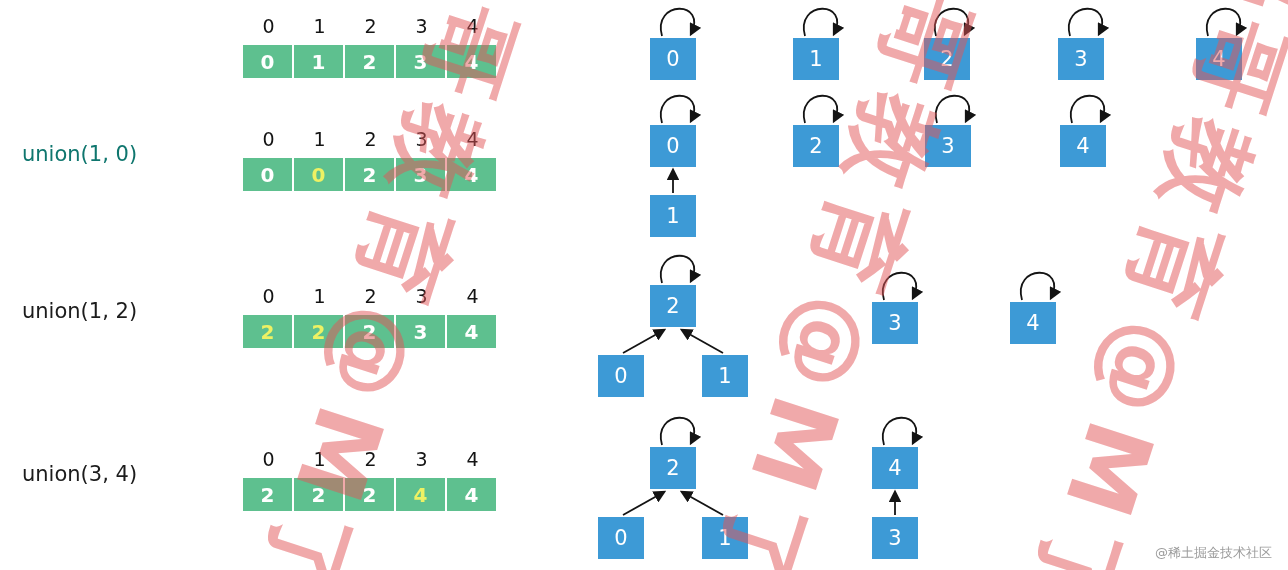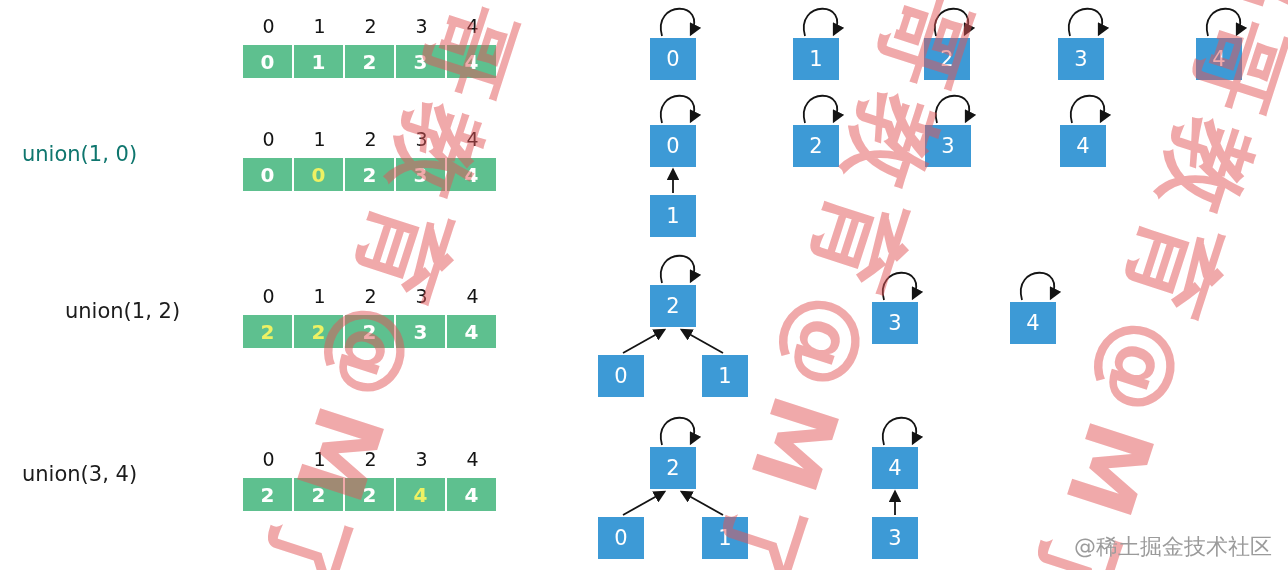--- a/index.html
+++ b/index.html
@@ -18,21 +18,21 @@
   }
   .node{
     position:absolute;width:46px;height:42px;display:flex;align-items:center;justify-content:center;
     font-size:21px;color:#ffffff;
   }
   #arrows{position:absolute;left:0;top:0;pointer-events:none;}
   .watermark{
     position:absolute;font-size:92px;font-weight:bold;letter-spacing:14px;white-space:nowrap;
     color:#e25558;opacity:0.5;transform-origin:0 0;pointer-events:none;z-index:3;
   }
-  .footer{position:absolute;right:16px;bottom:8px;font-size:22px;color:#9b9b9b;z-index:4;}
+  .footer{position:absolute;right:16px;bottom:8px;font-size:13px;color:#9b9b9b;z-index:4;}
 </style>
 </head>
 <body>
 
 <div id="canvas">
   <svg id="arrows" width="1288" height="570" viewBox="0 0 1288 570">
     <defs>
       <marker id="ah" viewBox="0 0 10 10" refX="8" refY="5" markerWidth="7" markerHeight="7" orient="auto">
         <path d="M0,0 L10,5 L0,10 z" fill="#141414"></path>
       </marker>
@@ -90,21 +90,21 @@
       <div class="array-cell" style="background: rgb(94, 192, 143); color: rgb(238, 241, 99);">0</div>
       <div class="array-cell" style="background: rgb(94, 192, 143); color: rgb(255, 255, 255);">2</div>
       <div class="array-cell" style="background: rgb(94, 192, 143); color: rgb(255, 255, 255);">3</div>
       <div class="array-cell" style="background: rgb(94, 192, 143); color: rgb(255, 255, 255);">4</div>
     </div>
     <div class="node" style="left: 650px; top: 125px; background: rgb(61, 154, 214); color: rgb(255, 255, 255);">0</div>
     <div class="node" style="left: 650px; top: 195px; background: rgb(61, 154, 214); color: rgb(255, 255, 255);">1</div>
     <div class="node" style="left: 793px; top: 125px; background: rgb(61, 154, 214); color: rgb(255, 255, 255);">2</div>
     <div class="node" style="left: 925px; top: 125px; background: rgb(61, 154, 214); color: rgb(255, 255, 255);">3</div>
     <div class="node" style="left: 1060px; top: 125px; background: rgb(61, 154, 214); color: rgb(255, 255, 255);">4</div>
-    <div class="op-label" style="top: 299px; color: rgb(28, 28, 28); margin-left: 43px;">union(1, 2)</div>
+    <div class="op-label" style="top: 299px; color: rgb(28, 28, 28);">union(1, 2)</div>
     <div class="index-row" style="left: 243px; top: 285px;">
       <div class="index-cell">0</div>
       <div class="index-cell">1</div>
       <div class="index-cell">2</div>
       <div class="index-cell">3</div>
       <div class="index-cell">4</div>
     </div>
     <div class="array-row" style="left: 243px; top: 315px;">
       <div class="array-cell" style="background: rgb(94, 192, 143); color: rgb(238, 241, 99);">2</div>
       <div class="array-cell" style="background: rgb(94, 192, 143); color: rgb(238, 241, 99);">2</div>

